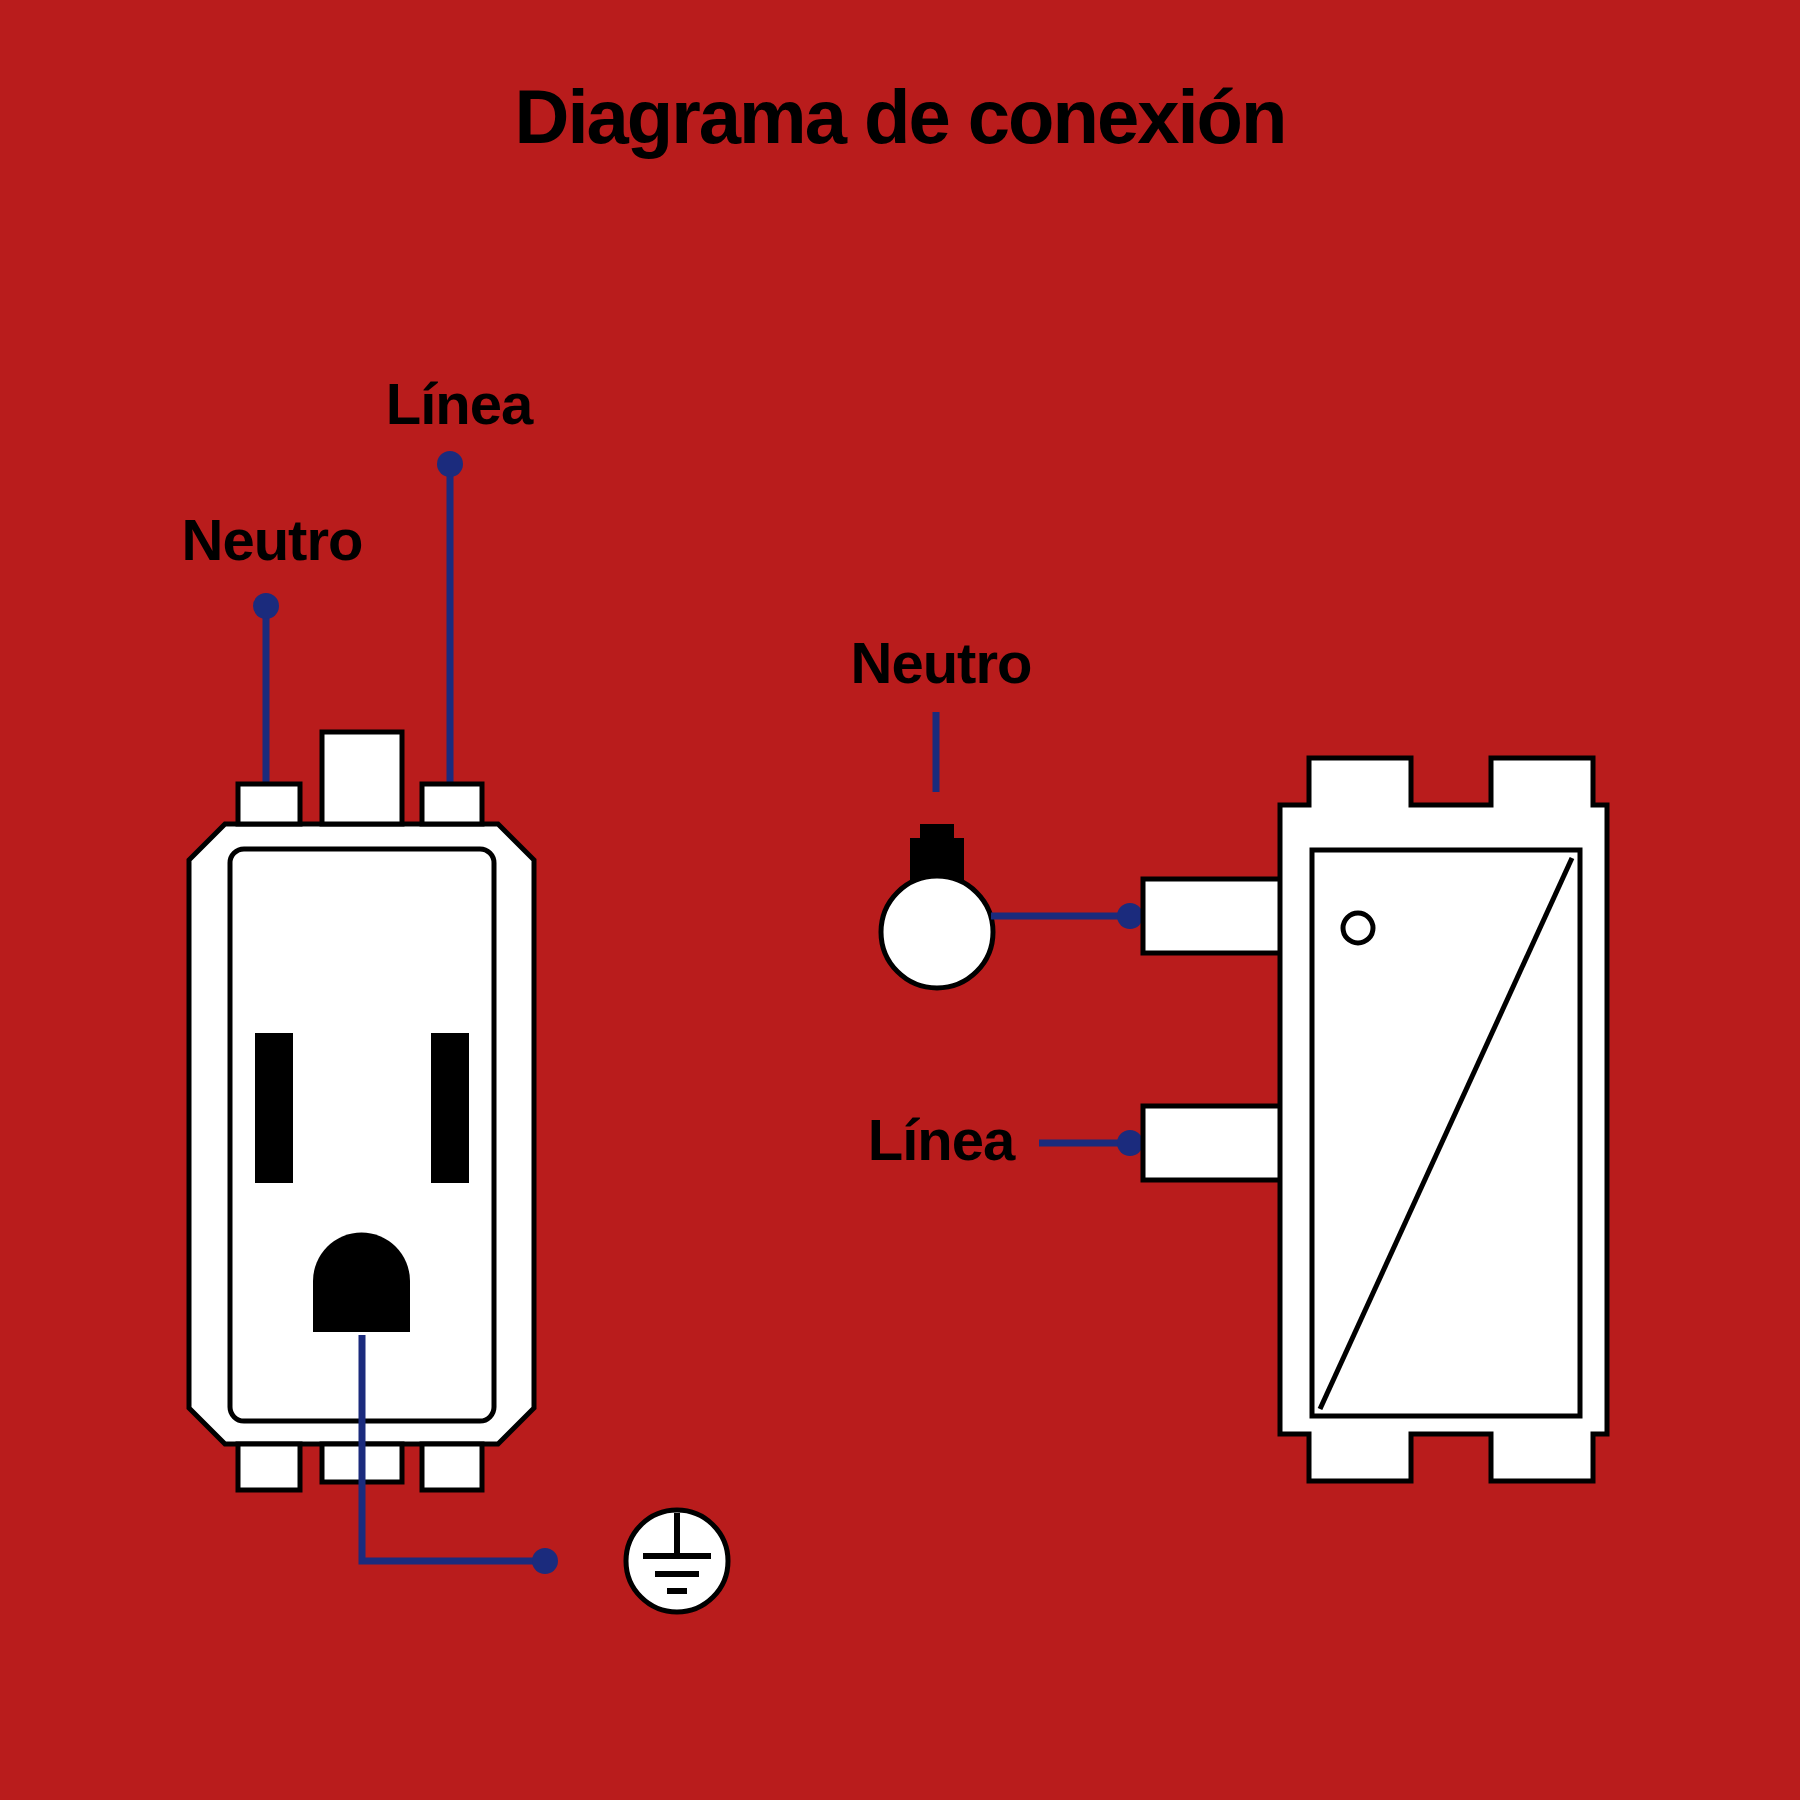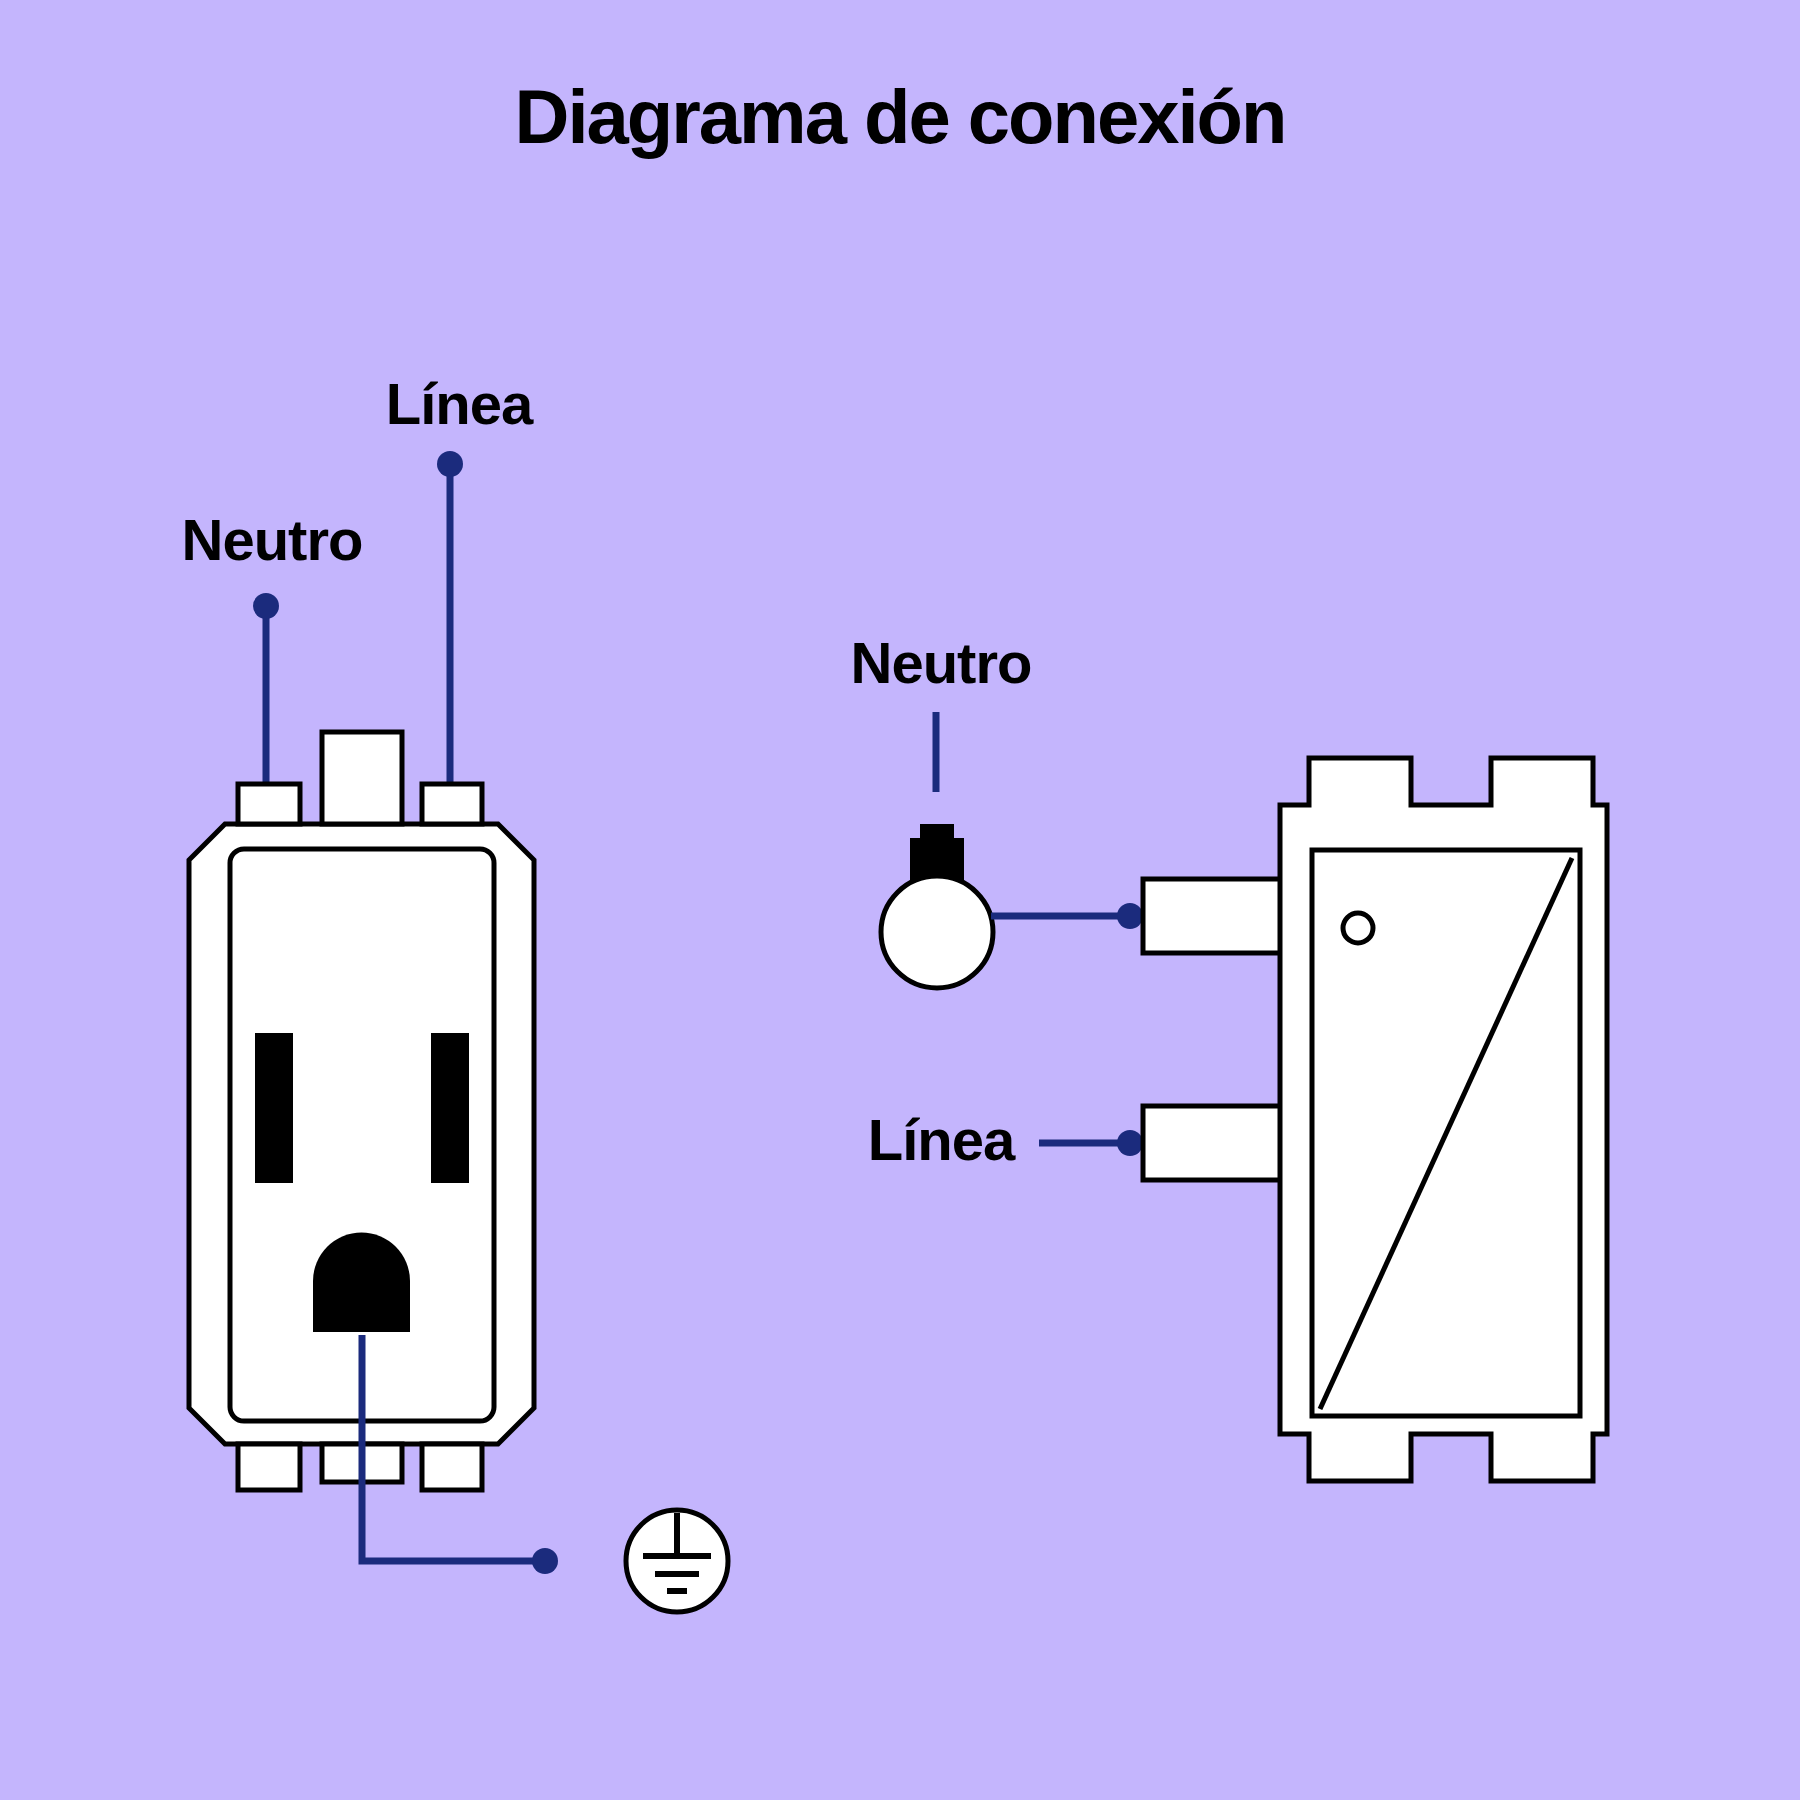--- a/index.html
+++ b/index.html
@@ -1,16 +1,16 @@
 <!DOCTYPE html>
 <html><head>
 <meta charset="utf-8">
 <style>
   html,body{margin:0;padding:0;background:#ffffff;}
-  .page{width:1800px;height:1800px;position:relative;background:#c4b5fd;overflow:hidden;}
+  .page{width:1800px;height:1800px;position:relative;background:#b91c1c;overflow:hidden;}
   svg{display:block;}
   text{font-family:"Liberation Sans","DejaVu Sans",sans-serif;font-weight:700;fill:#000000;}
   .title{font-size:76px;letter-spacing:-2px;}
   .label{font-size:58px;letter-spacing:-1px;}
   .outline{fill:#ffffff;stroke:#000000;stroke-width:5;stroke-linejoin:miter;}
   .outline-nofill{fill:none;stroke:#000000;stroke-width:5;stroke-linejoin:miter;}
   .blackfill{fill:#000000;stroke:none;}
   .wire{fill:none;stroke-width:7;}
   .gndline{fill:none;stroke:#000000;stroke-width:6;}
 </style>

